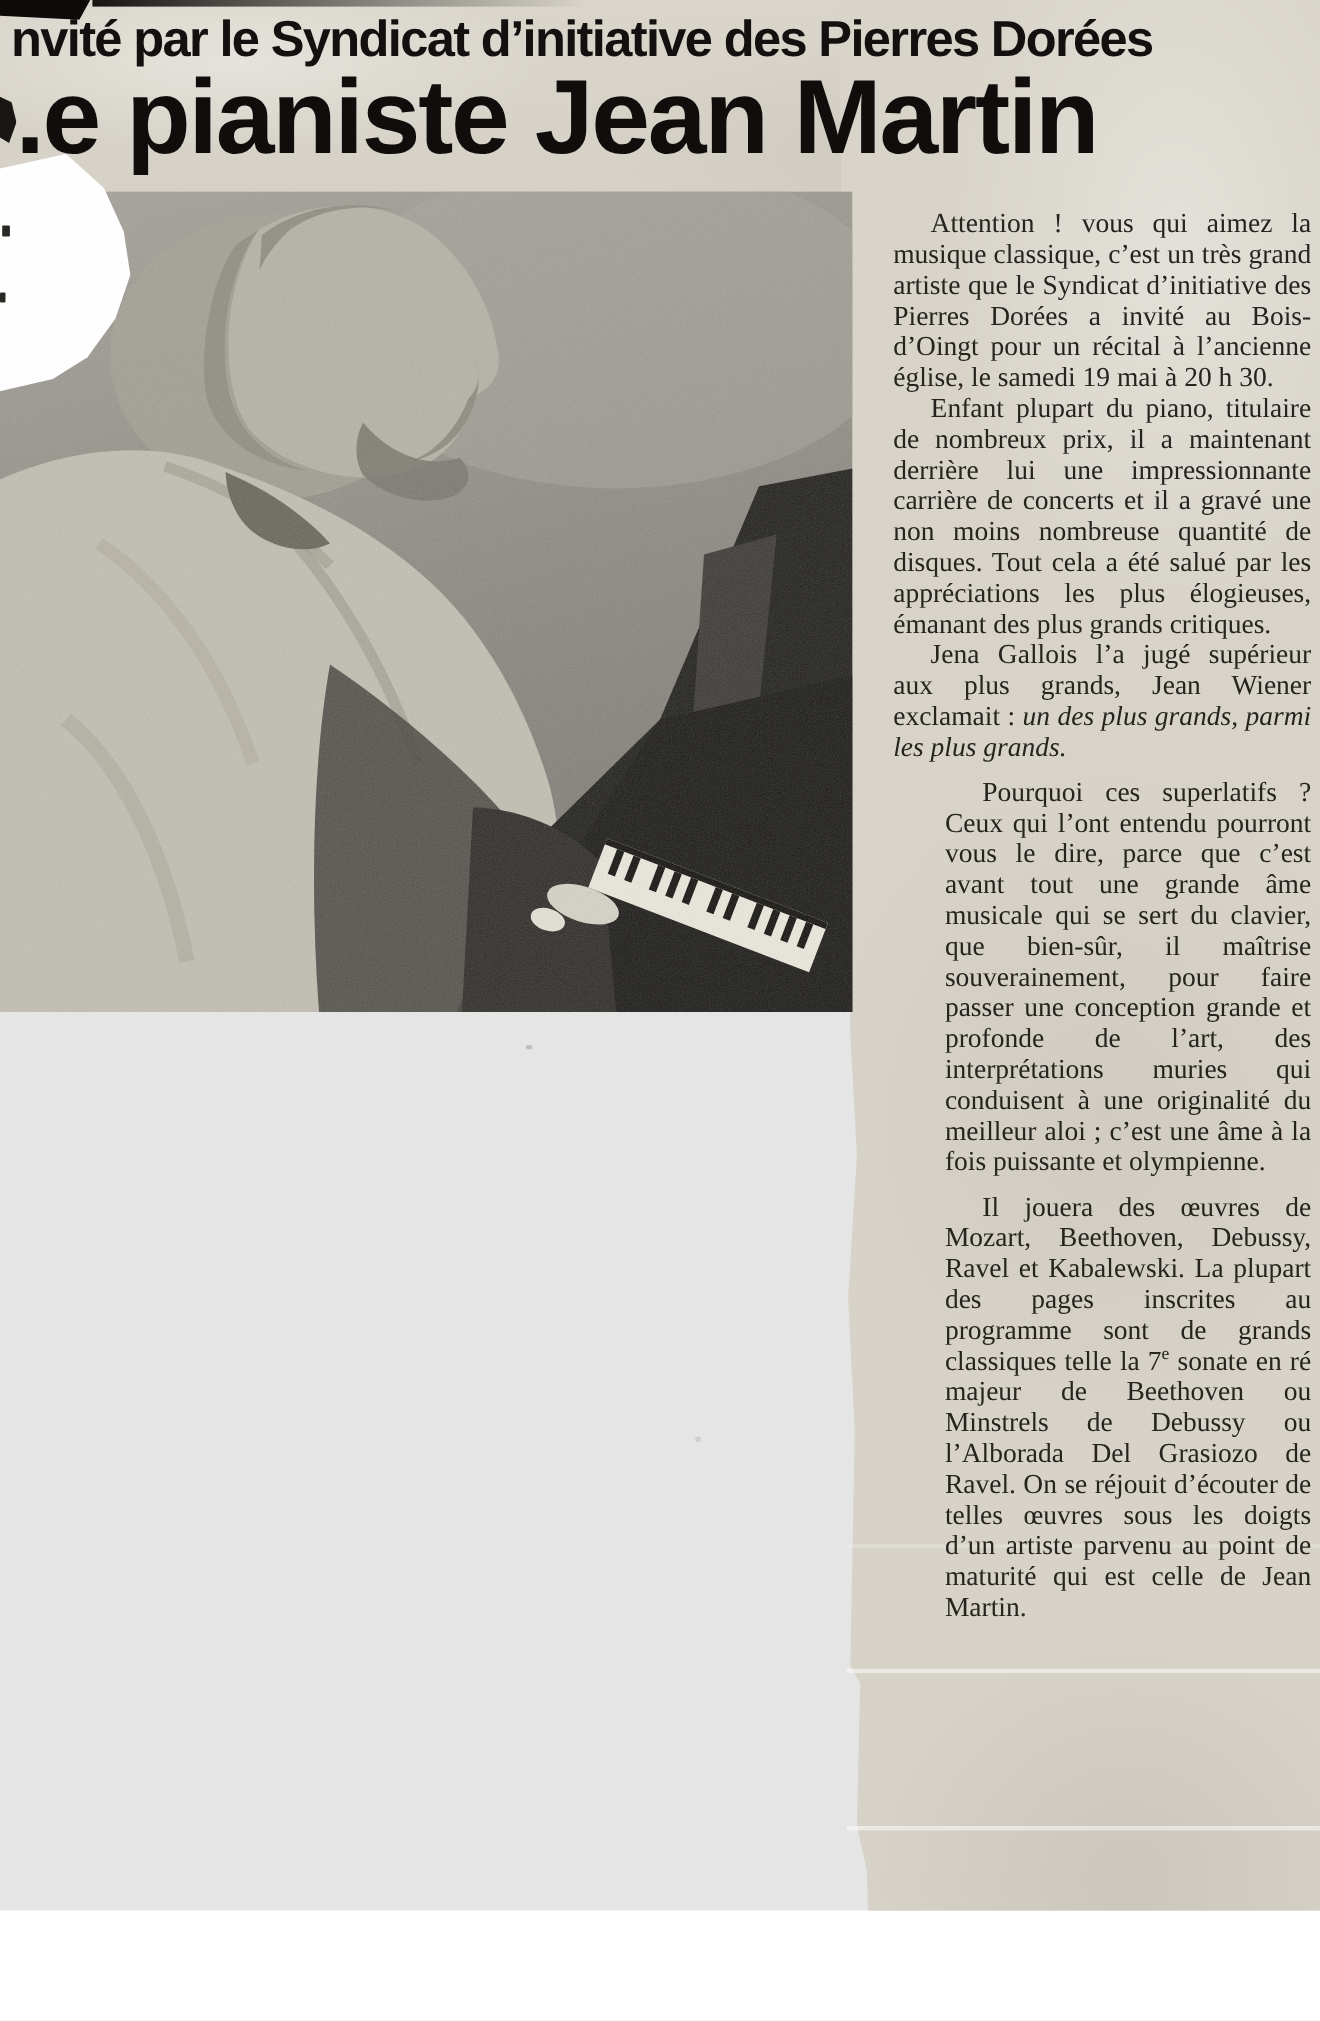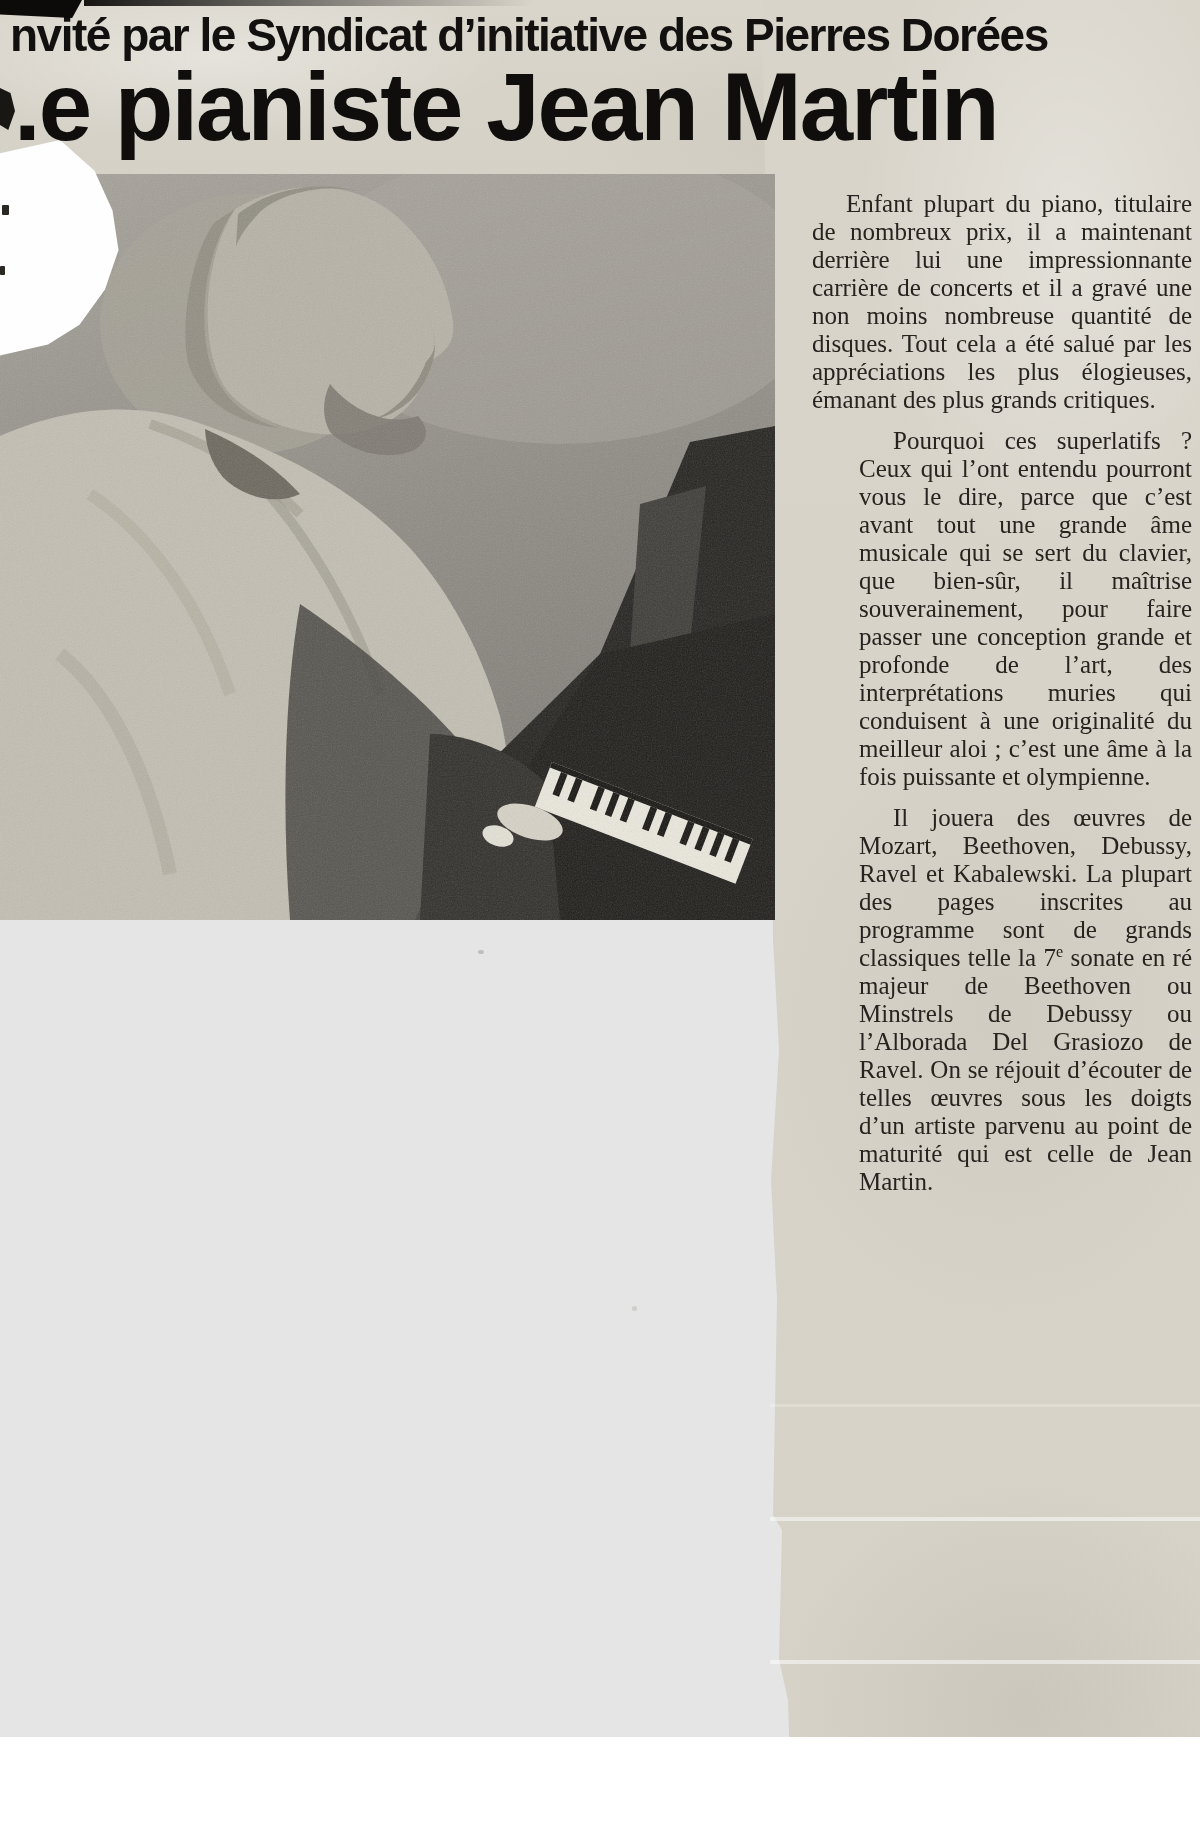--- a/index.html
+++ b/index.html
@@ -184,18 +184,20 @@
       <g>
         <ellipse cx="530" cy="648" rx="34" ry="16" fill="#d6d2c6" transform="rotate(18 530 648)"></ellipse>
         <ellipse cx="498" cy="662" rx="16" ry="10" fill="#e4e1d6" transform="rotate(18 498 662)"></ellipse>
       </g>
 
       <rect x="0" y="0" width="775" height="746" filter="url(#grain)"></rect>
     </svg>
   </div>
 
   <div class="column">
+    <p class="para"><span>Attention ! vous qui aimez la musique classique, c’est un très grand artiste que le Syndicat d’initiative des Pierres Dorées a invité au Bois-d’Oingt pour un récital à l’ancienne église, le samedi 19 mai à 20 h 30.</span></p>
     <p class="para"><span>Enfant plupart du piano, titulaire de nombreux prix, il a maintenant derrière lui une impressionnante carrière de concerts et il a gravé une non moins nombreuse quantité de disques. Tout cela a été salué par les appréciations les plus élogieuses, émanant des plus grands critiques.</span></p>
+    <p class="para"><span>Jena Gallois l’a jugé supérieur aux plus grands, Jean Wiener exclamait : </span><span class="italic">un des plus grands, parmi les plus grands.</span></p>
     <p class="para gap"><span>Pourquoi ces superlatifs ? Ceux qui l’ont entendu pourront vous le dire, parce que c’est avant tout une grande âme musicale qui se sert du clavier, que bien-sûr, il maîtrise souverainement, pour faire passer une conception grande et profonde de l’art, des interprétations muries qui conduisent à une originalité du meilleur aloi ; c’est une âme à la fois puissante et olympienne.</span></p>
     <p class="para gap"><span>Il jouera des œuvres de Mozart, Beethoven, Debussy, Ravel et Kabalewski. La plupart des pages inscrites au programme sont de grands classiques telle la 7</span><span class="sup">e</span><span> sonate en ré majeur de Beethoven ou Minstrels de Debussy ou l’Alborada Del Grasiozo de Ravel. On se réjouit d’écouter de telles œuvres sous les doigts d’un artiste parvenu au point de maturité qui est celle de Jean Martin.</span></p>
   </div>
 
 </div>
 
 </body></html>

